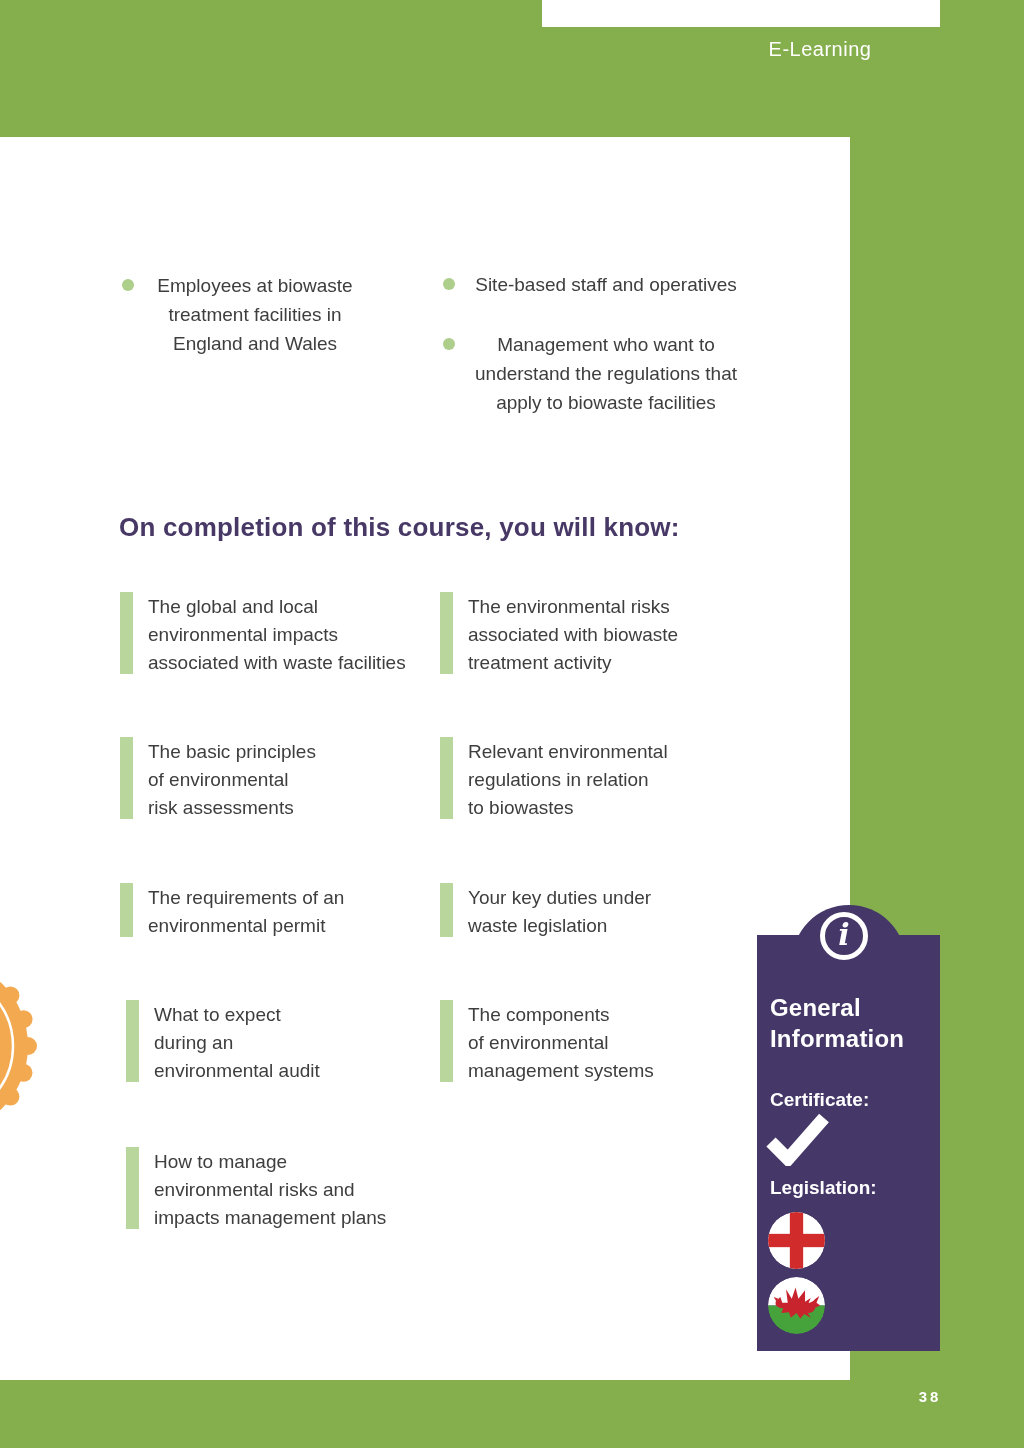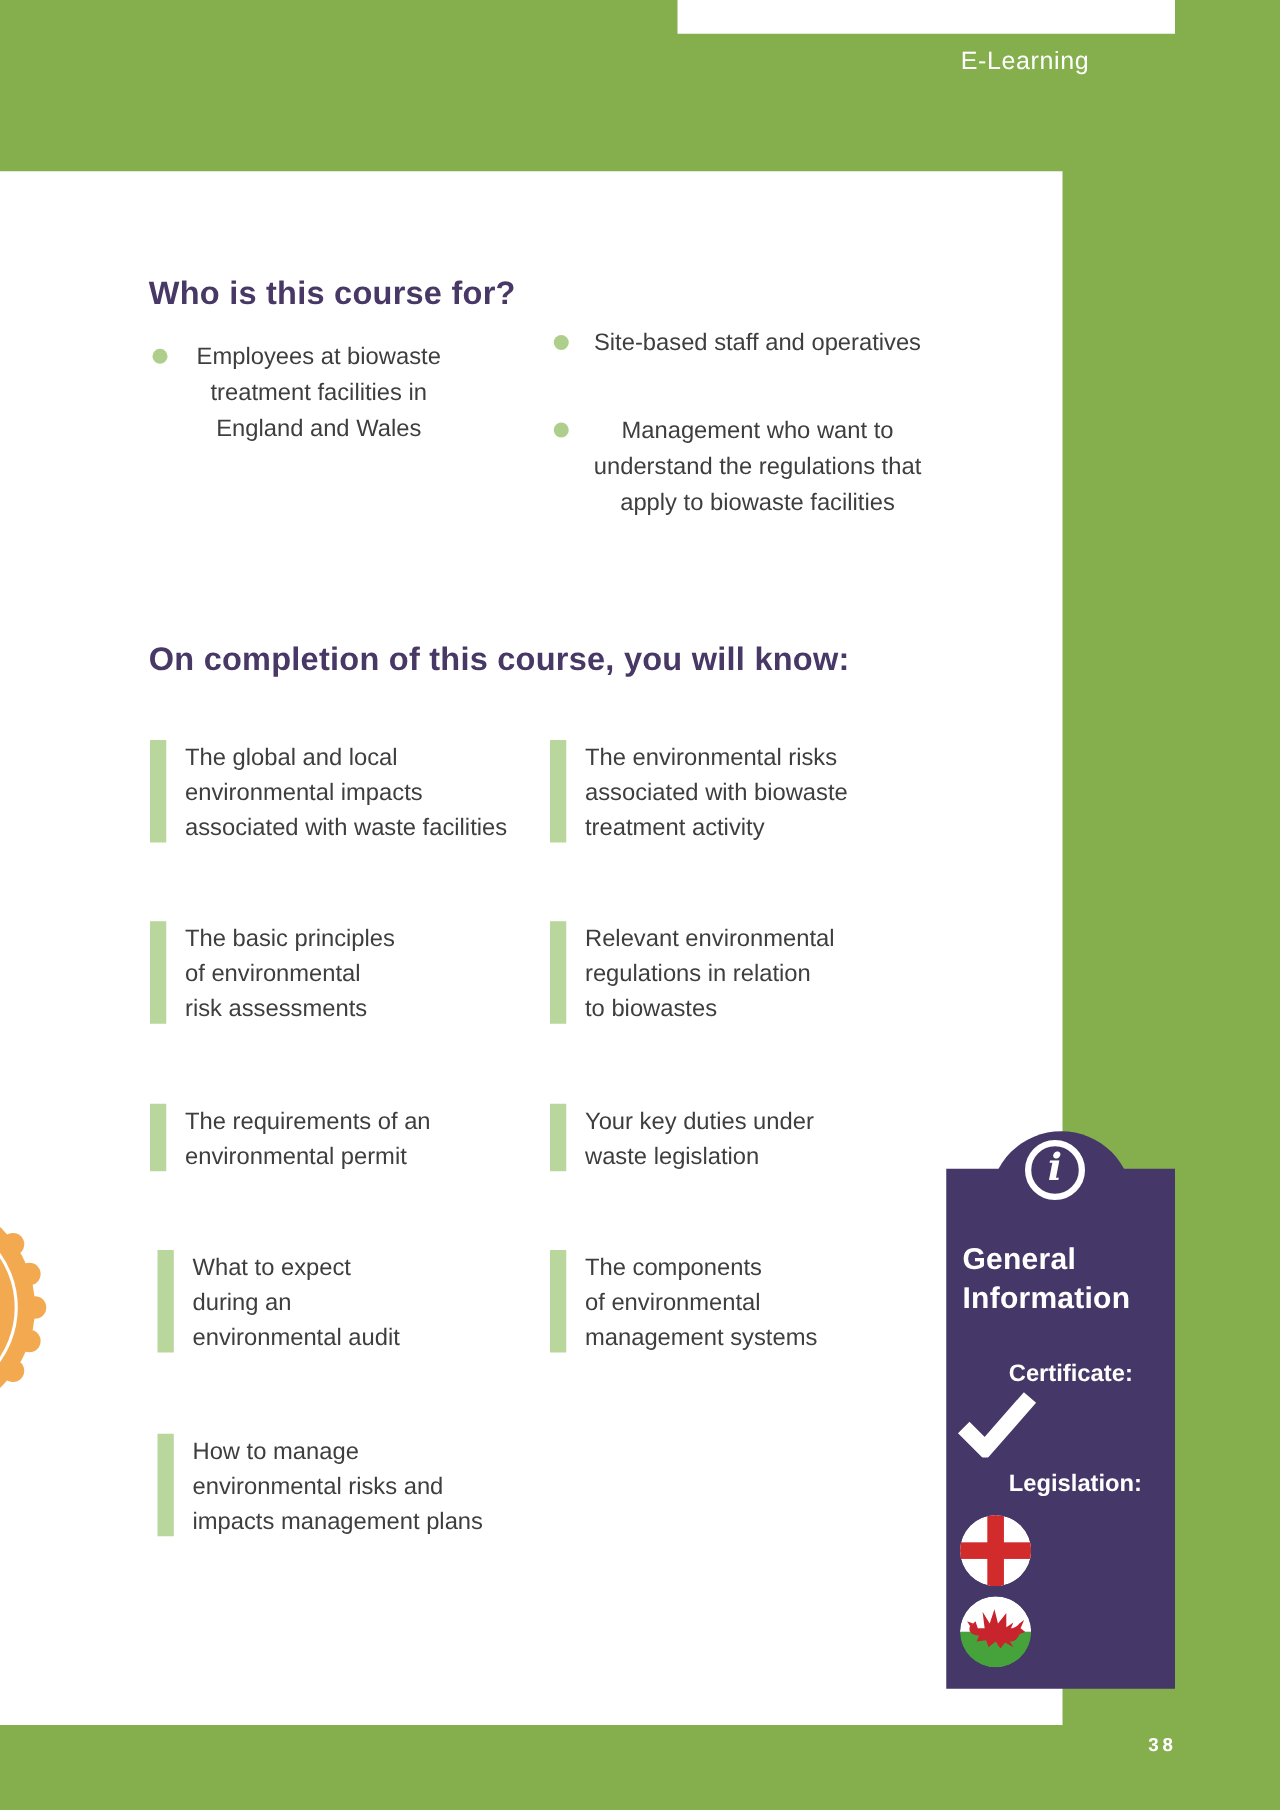--- a/index.html
+++ b/index.html
@@ -53,21 +53,21 @@
     border:5px solid #ffffff; display:flex; align-items:center; justify-content:center;
   }
   .info-glyph {
     font-family:"DejaVu Serif", serif; font-style:italic; font-weight:bold;
     color:#ffffff; font-size:30px; line-height:1; padding-bottom:3px;
   }
   .info-title {
     left:770px; top:992px; color:#ffffff; font-size:24px; font-weight:bold;
     line-height:31px; white-space:pre-line; letter-spacing:0.2px;
   }
-  .info-label { color:#ffffff; font-size:19px; font-weight:bold;margin-left:37px; }
+  .info-label { color:#ffffff; font-size:19px; font-weight:bold; }
   .label-cert { left:770px; top:1089px; }
   .label-leg  { left:770px; top:1177px; }
   .check-icon { left:766px; top:1112px; width:64px; height:54px; }
   .flag { width:57px; height:57px; border-radius:50%; overflow:hidden; }
   .flag-england { left:768px; top:1212px; }
   .flag-wales   { left:768px; top:1277px; }
 
   .page-number {
     left:900px; top:1388px; width:60px; text-align:center;
     color:#ffffff; font-size:15px; font-weight:bold; letter-spacing:3px;
@@ -103,29 +103,28 @@
       <circle cx="93.2" cy="36.5" r="9"></circle>
         <circle cx="120" cy="32" r="9"></circle>
       <circle cx="146.8" cy="36.5" r="9"></circle>
         <circle cx="170.6" cy="49.6" r="9"></circle>
       <circle cx="190.4" cy="69.4" r="9"></circle>
         <circle cx="203.5" cy="93.2" r="9"></circle>
     </g>
     <circle cx="120" cy="120" r="73" fill="none" stroke="#ffffff" stroke-width="2.5"></circle>
   </svg>
 
-  <h1 class="section-heading" style="left:119px; top:219px;">Who is this course for?</h1>
 
   <div class="bullet-item" style="left:140px; top:271px; width:230px;">
     <span class="bullet-dot"></span>
     <div class="bullet-text">Employees at biowaste
 treatment facilities in
 England and Wales</div>
   </div>
-  <div class="bullet-item" style="left:461px; top:260px; width:290px;">
+  <div class="bullet-item" style="left:461px; top:270px; width:290px;">
     <span class="bullet-dot"></span>
     <div class="bullet-text">Site-based staff and operatives</div>
   </div>
   <div class="bullet-item" style="left:461px; top:330px; width:290px;">
     <span class="bullet-dot"></span>
     <div class="bullet-text">Management who want to
 understand the regulations that
 apply to biowaste facilities</div>
   </div>
 

